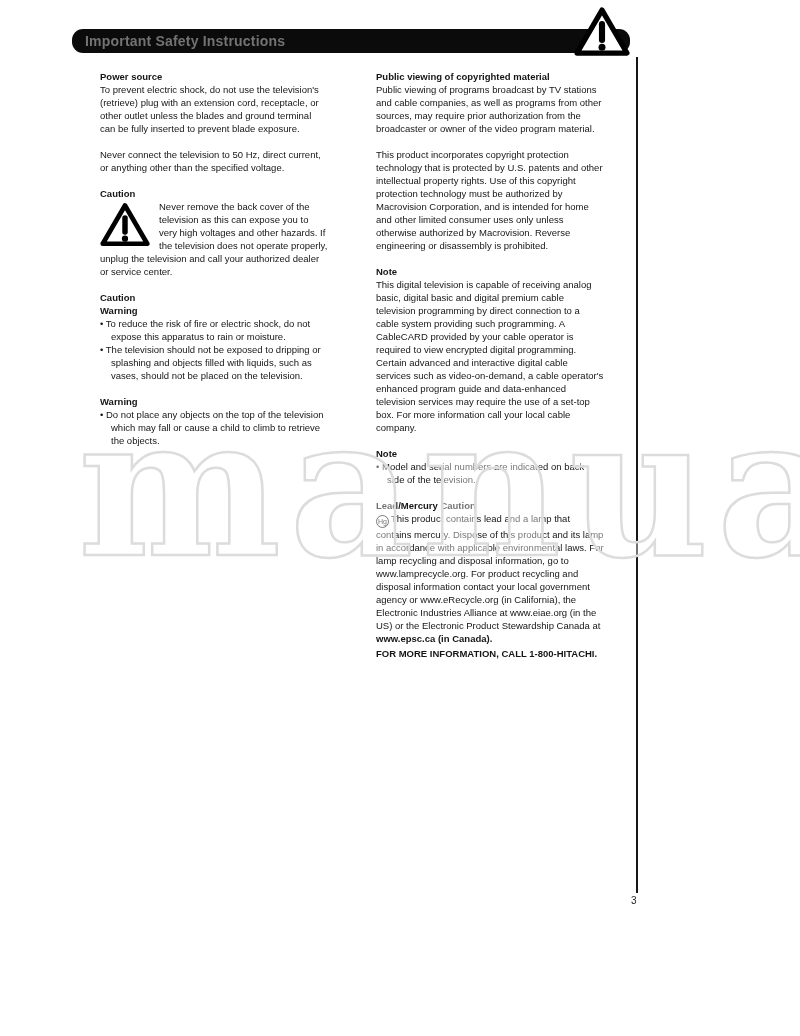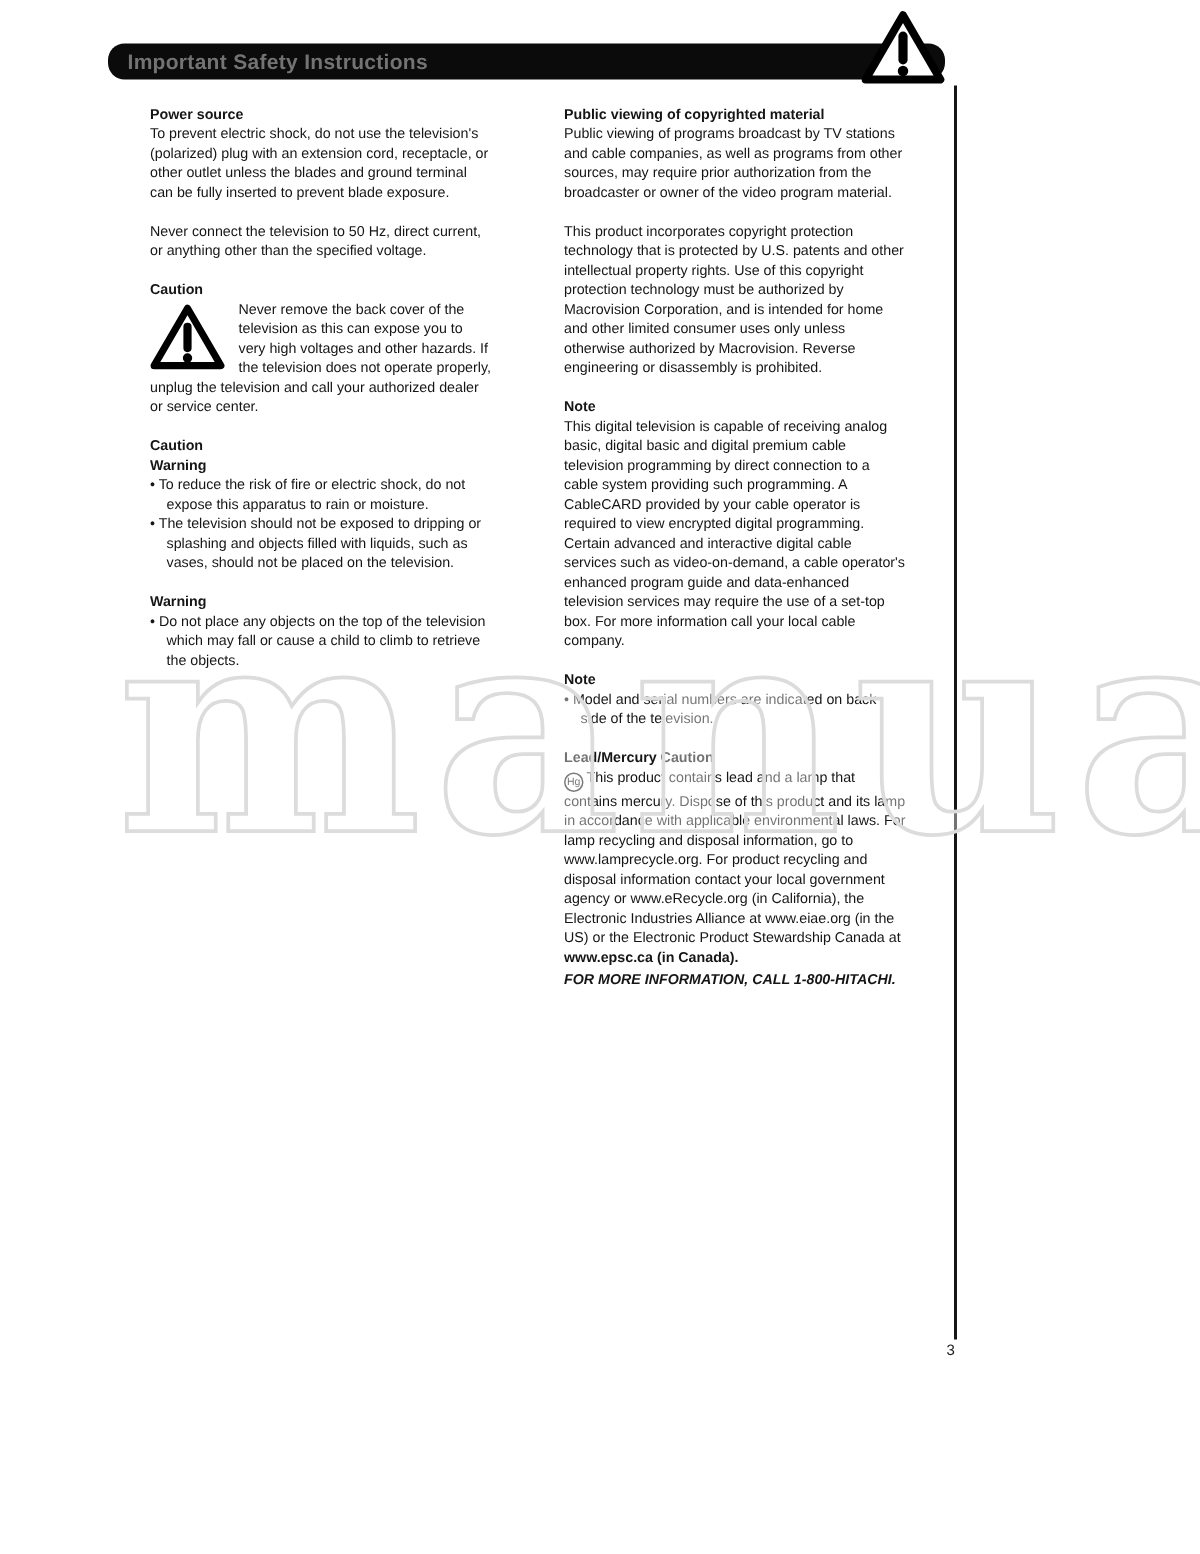--- a/index.html
+++ b/index.html
@@ -54,21 +54,21 @@
   .tri-left {
     float:left; width:50px; height:46px; margin:2px 9px 2px 0;
   }
 
   .hg {
     display:inline-block; width:13px; height:13px; border:1px solid #222;
     border-radius:50%; font-size:7px; line-height:12px; text-align:center;
     vertical-align:-2px; text-indent:0; margin-right:2px;
   }
   .bold { font-weight:bold; }
-  .more-info { font-weight:bold; margin-top:2px;font-style:italic; }
+  .more-info { font-weight:bold; margin-top:2px; }
 </style>
 </head>
 <body>
 
 <div class="page">
 
   <div class="header-bar">
     <span>Important Safety Instructions</span>
   </div>
 
@@ -84,21 +84,21 @@
 
   <div class="watermark">manuali</div>
 
   <div class="page-num">3</div>
 
   <div class="columns">
 
     <div class="col">
 
       <div class="hd">Power source</div>
-      <p class="p">To prevent electric shock, do not use the television's (polarized) plug with an extension cord, receptacle, or other outlet unless the blades and ground terminal can be fully inserted to prevent blade exposure.</p>
+      <p class="p">To prevent electric shock, do not use the television's (retrieve) plug with an extension cord, receptacle, or other outlet unless the blades and ground terminal can be fully inserted to prevent blade exposure.</p>
       <p class="p">Never connect the television to 50 Hz, direct current, or anything other than the specified voltage.</p>
 
       <div class="hd">Caution</div>
       <div class="caution-wrap">
         <span class="tri-left">
           <svg viewBox="0 0 64 58" width="50" height="46">
             <path d="M32 4 L60.5 53 L3.5 53 Z" fill="#ffffff" stroke="#000000" stroke-width="6" stroke-linejoin="round"></path>
             <path d="M32 20 L32 38" stroke="#000000" stroke-width="7" stroke-linecap="round"></path>
             <circle cx="32" cy="46.5" r="4" fill="#000000"></circle>
           </svg>

